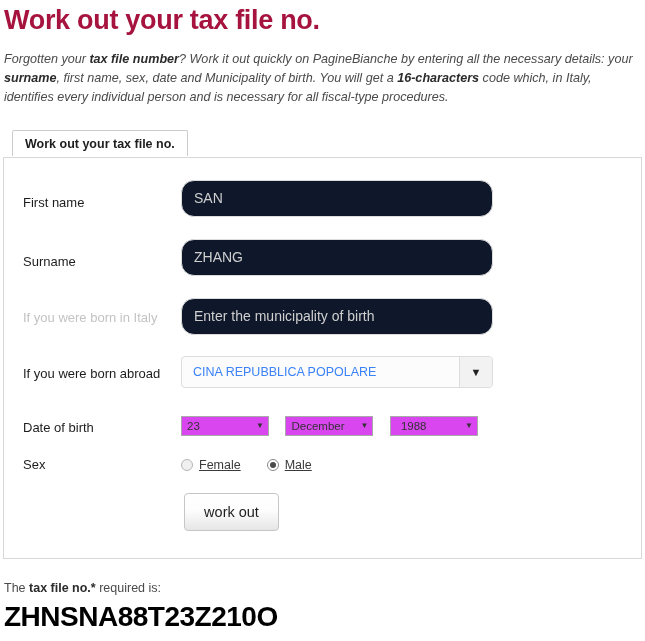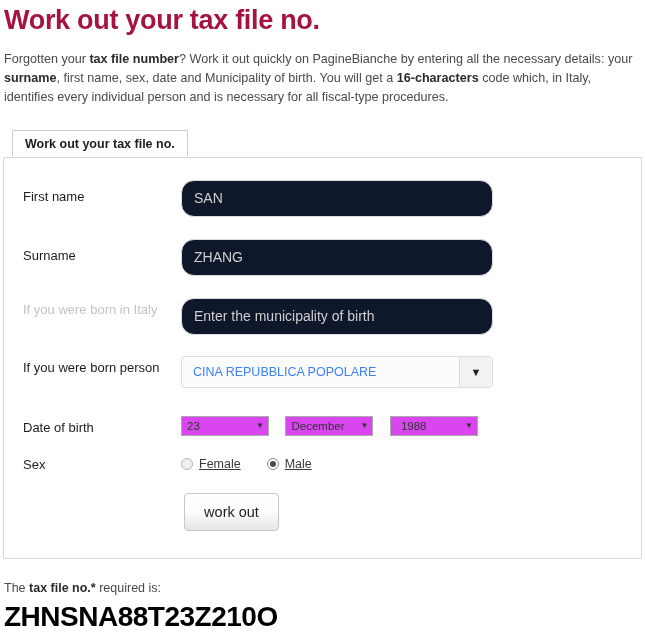--- a/index.html
+++ b/index.html
@@ -26,20 +26,21 @@
     color: #A5133E;
     letter-spacing: -0.3px;
   }
 
   .intro {
     margin: 0;
     padding: 14px 6px 0 4px;
     font-size: 12.6px;
     line-height: 19px;
     color: #4a4a4a;
+    font-style: italic;
   }
   .intro b { color: #2b2b2b; font-weight: bold; }
 
   
   .tab-strip {
     position: relative;
     margin-top: 23px;
     height: 28px;
     padding-left: 12px;
     box-sizing: border-box;
@@ -64,21 +65,21 @@
     border: 1px solid #d8d8d8;
     background: #ffffff;
     height: 402px;
     box-sizing: border-box;
     position: relative;
     margin-top: -1px;
   }
 
   .form-row {
     display: flex;
-    align-items: flex-start;
+    align-items: center;
     padding-left: 19px;
   }
   .row-name      { margin-top: 22px; }
   .row-surname   { margin-top: 22px; }
   .row-italy     { margin-top: 22px; }
   .row-abroad    { margin-top: 21px; }
   .row-dob       { margin-top: 23px; }
   .row-sex       { margin-top: 12px; }
   .row-submit    { margin-top: 20px; }
 
@@ -246,21 +247,21 @@
     <div class="flabel">Surname</div>
     <input class="text-input ghost" type="text" value="ZHANG" style="">
   </div>
 
   <div class="form-row row-italy">
     <div class="flabel disabled two-line">If you were born in Italy</div>
     <input class="text-input" type="text" placeholder="Enter the municipality of birth" style="">
   </div>
 
   <div class="form-row row-abroad">
-    <div class="flabel two-line">If you were born person</div>
+    <div class="flabel two-line">If you were born abroad</div>
     <div class="combo">
       <div class="combo-value">CINA REPUBBLICA POPOLARE</div>
       <div class="combo-arrow">▼</div>
     </div>
   </div>
 
   <div class="form-row row-dob">
     <div class="flabel">Date of birth</div>
     <div class="controls-area">
       <div class="sel sel-day">

